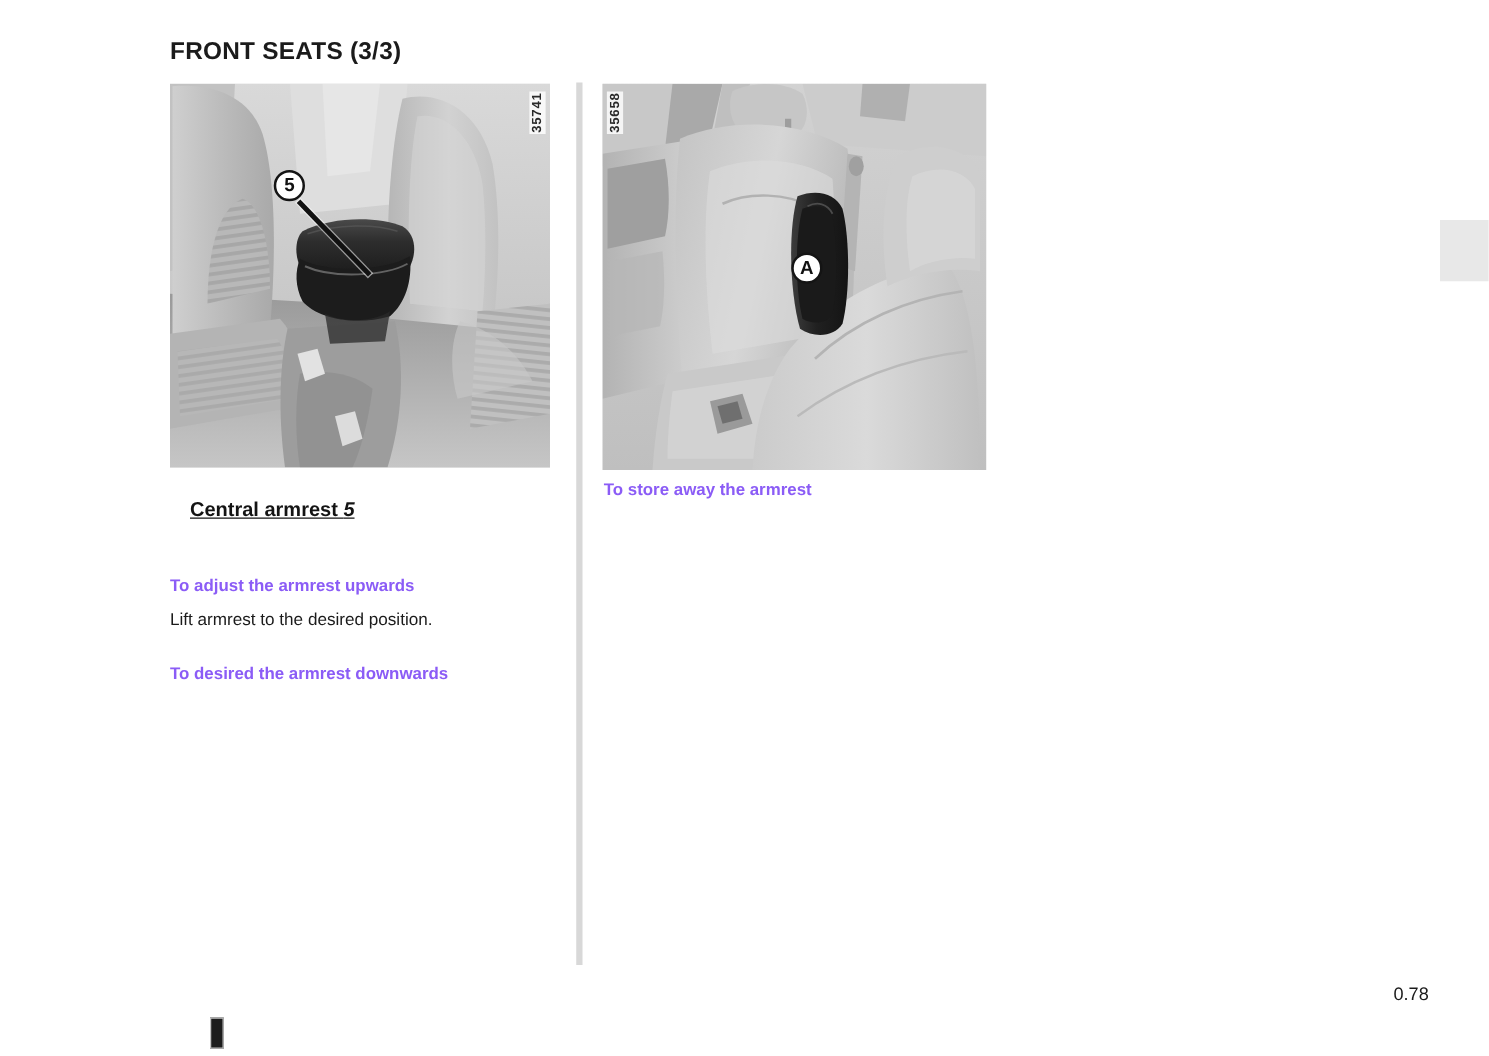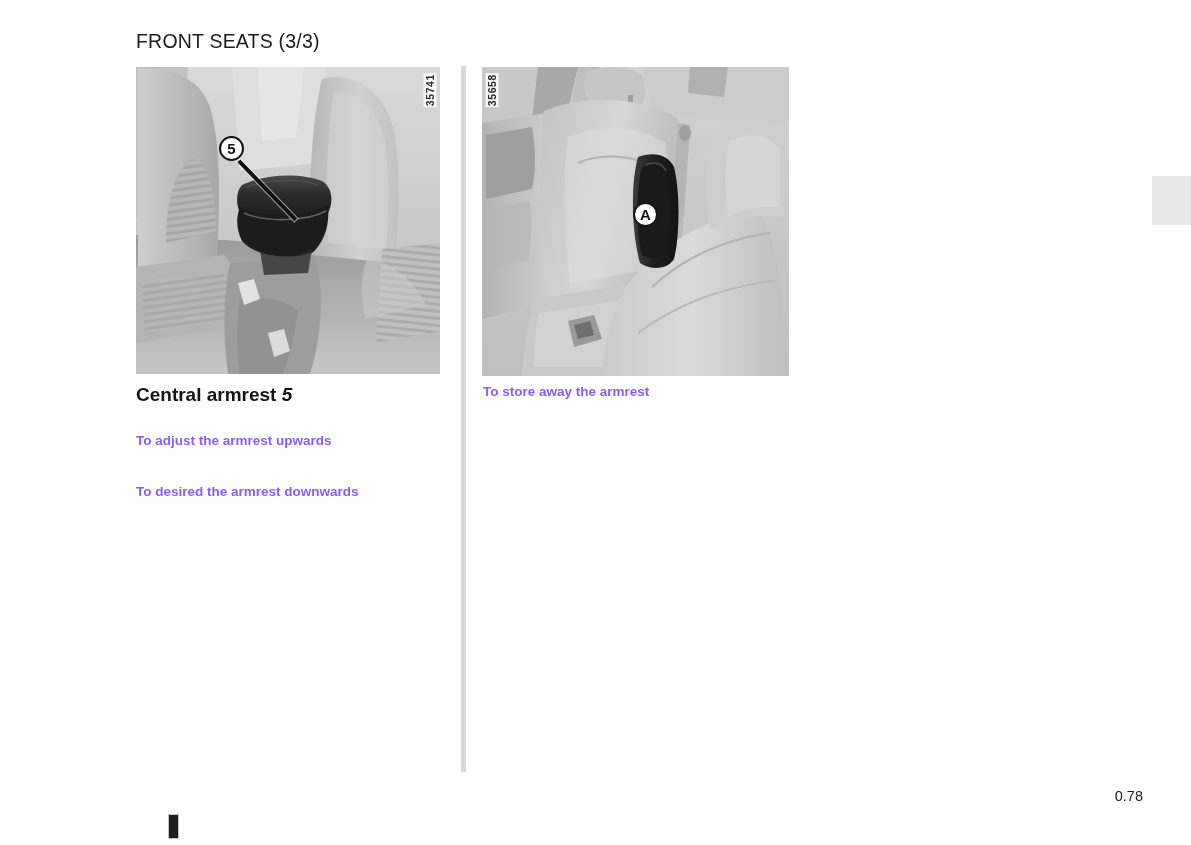--- a/index.html
+++ b/index.html
@@ -15,21 +15,21 @@
     color: #1a1a1a;
     overflow: hidden;
   }
 
   
   #page-title {
     position: absolute;
     left: 136px;
     top: 30px;
     font-size: 19.5px;
-    font-weight: normal;
+    font-weight: bold;
     letter-spacing: 0.2px;
     color: #1b1b1b;
   }
 
   
   #column-divider {
     position: absolute;
     left: 461px;
     top: 66px;
     width: 5px;
@@ -116,25 +116,26 @@
 
   
   .col {
     position: absolute;
     width: 306px;
   }
   #col-left  { left: 136px; top: 383px; }
   #col-right { left: 483px; top: 383px; }
 
   h2.section-title {
-    margin: 0;
-    font-size: 19px;
+    margin: 16px;
+    font-size: 16px;
     font-weight: bold;
     line-height: 1.25;
     color: #141414;
+    text-decoration: underline;
   }
   h2.section-title .num {
     font-style: italic;
   }
   h3.sub-title {
     margin: 0;
     font-size: 13.5px;
     font-weight: bold;
     line-height: 1.3;
     color: #8b5cf6;
@@ -339,20 +340,21 @@
   <div class="ref-code" id="ref-code-right">35658</div>
 </div>
 
 <div class="col" id="col-left">
   <h2 class="section-title"><span>Central armrest </span><span class="num">5</span></h2>
 
   <div class="gap-lg"></div>
 
   <h3 class="sub-title">To adjust the armrest upwards</h3>
   <div class="gap-sm"></div>
+  <p class="body-text">Lift armrest to the desired position.</p>
 
   <div class="gap-lg"></div>
 
   <h3 class="sub-title">To desired the armrest downwards</h3>
   <div class="gap-sm"></div>
 </div>
 
 <div class="col" id="col-right">
   <h3 class="sub-title">To store away the armrest</h3>
   <div class="gap-md"></div>

